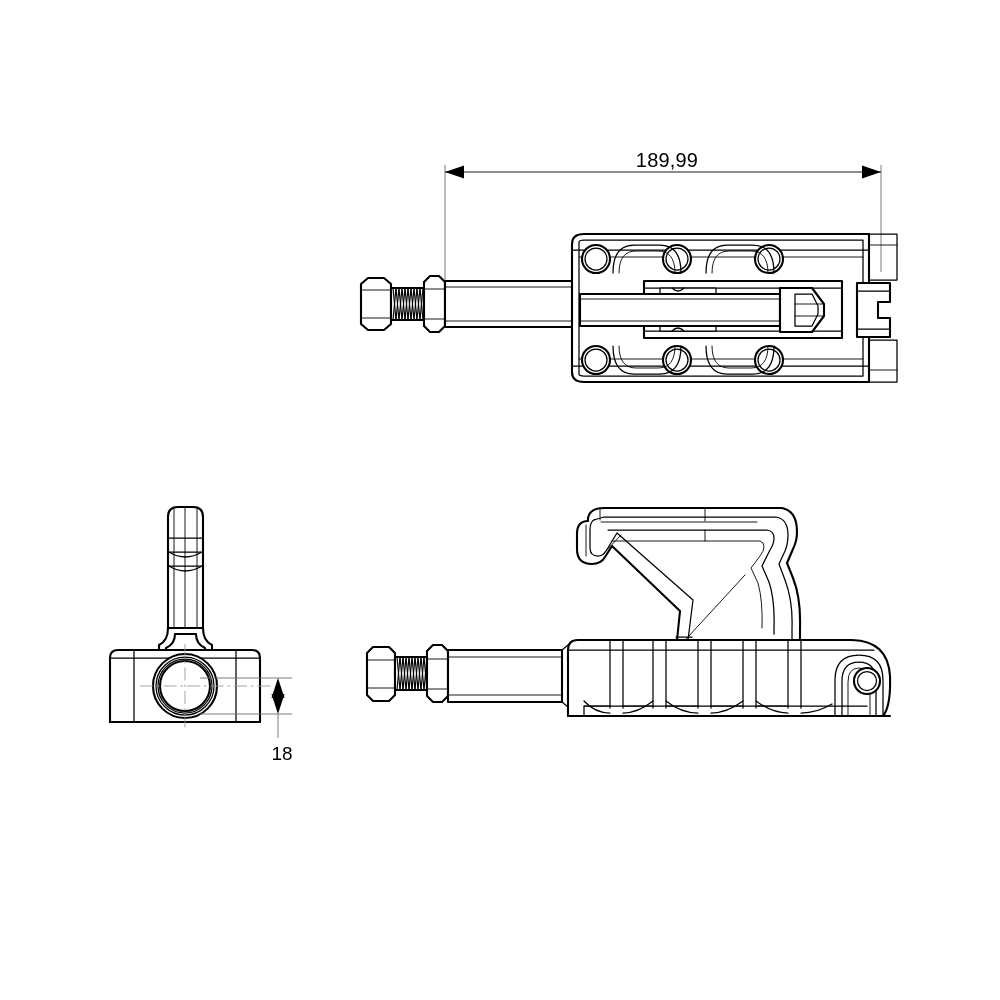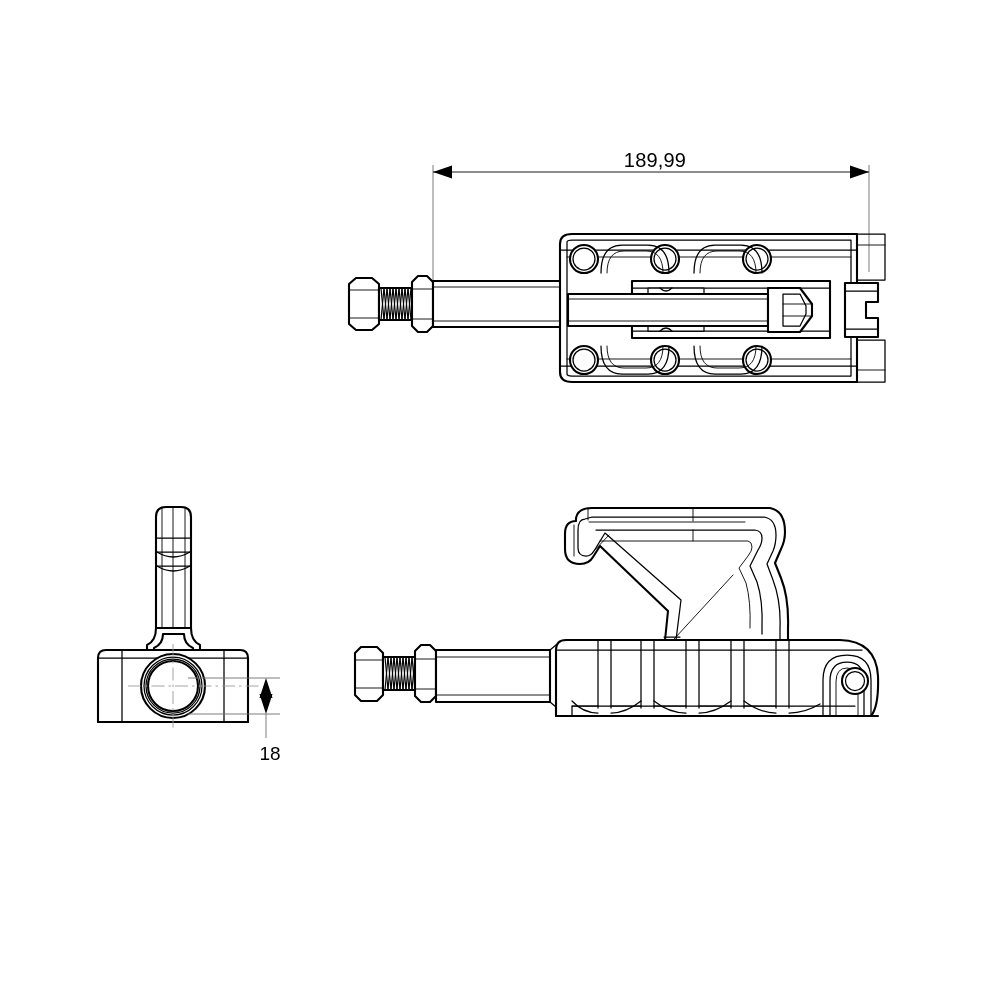--- a/index.html
+++ b/index.html
@@ -10,21 +10,21 @@
   }
   body {
     width: 1000px;
     height: 1000px;
     font-family: "Liberation Sans", sans-serif;
     overflow: hidden;
     position: relative;
   }
   #drawing-sheet {
     position: absolute;
-    left: 0;
+    left: 12px;
     top: 0;
     width: 892px;
     height: 1000px;
     background: #ffffff;
     border-radius: 25px;
   }
   svg#cad-canvas {
     display: block;
     width: 1000px;
     height: 1000px;

